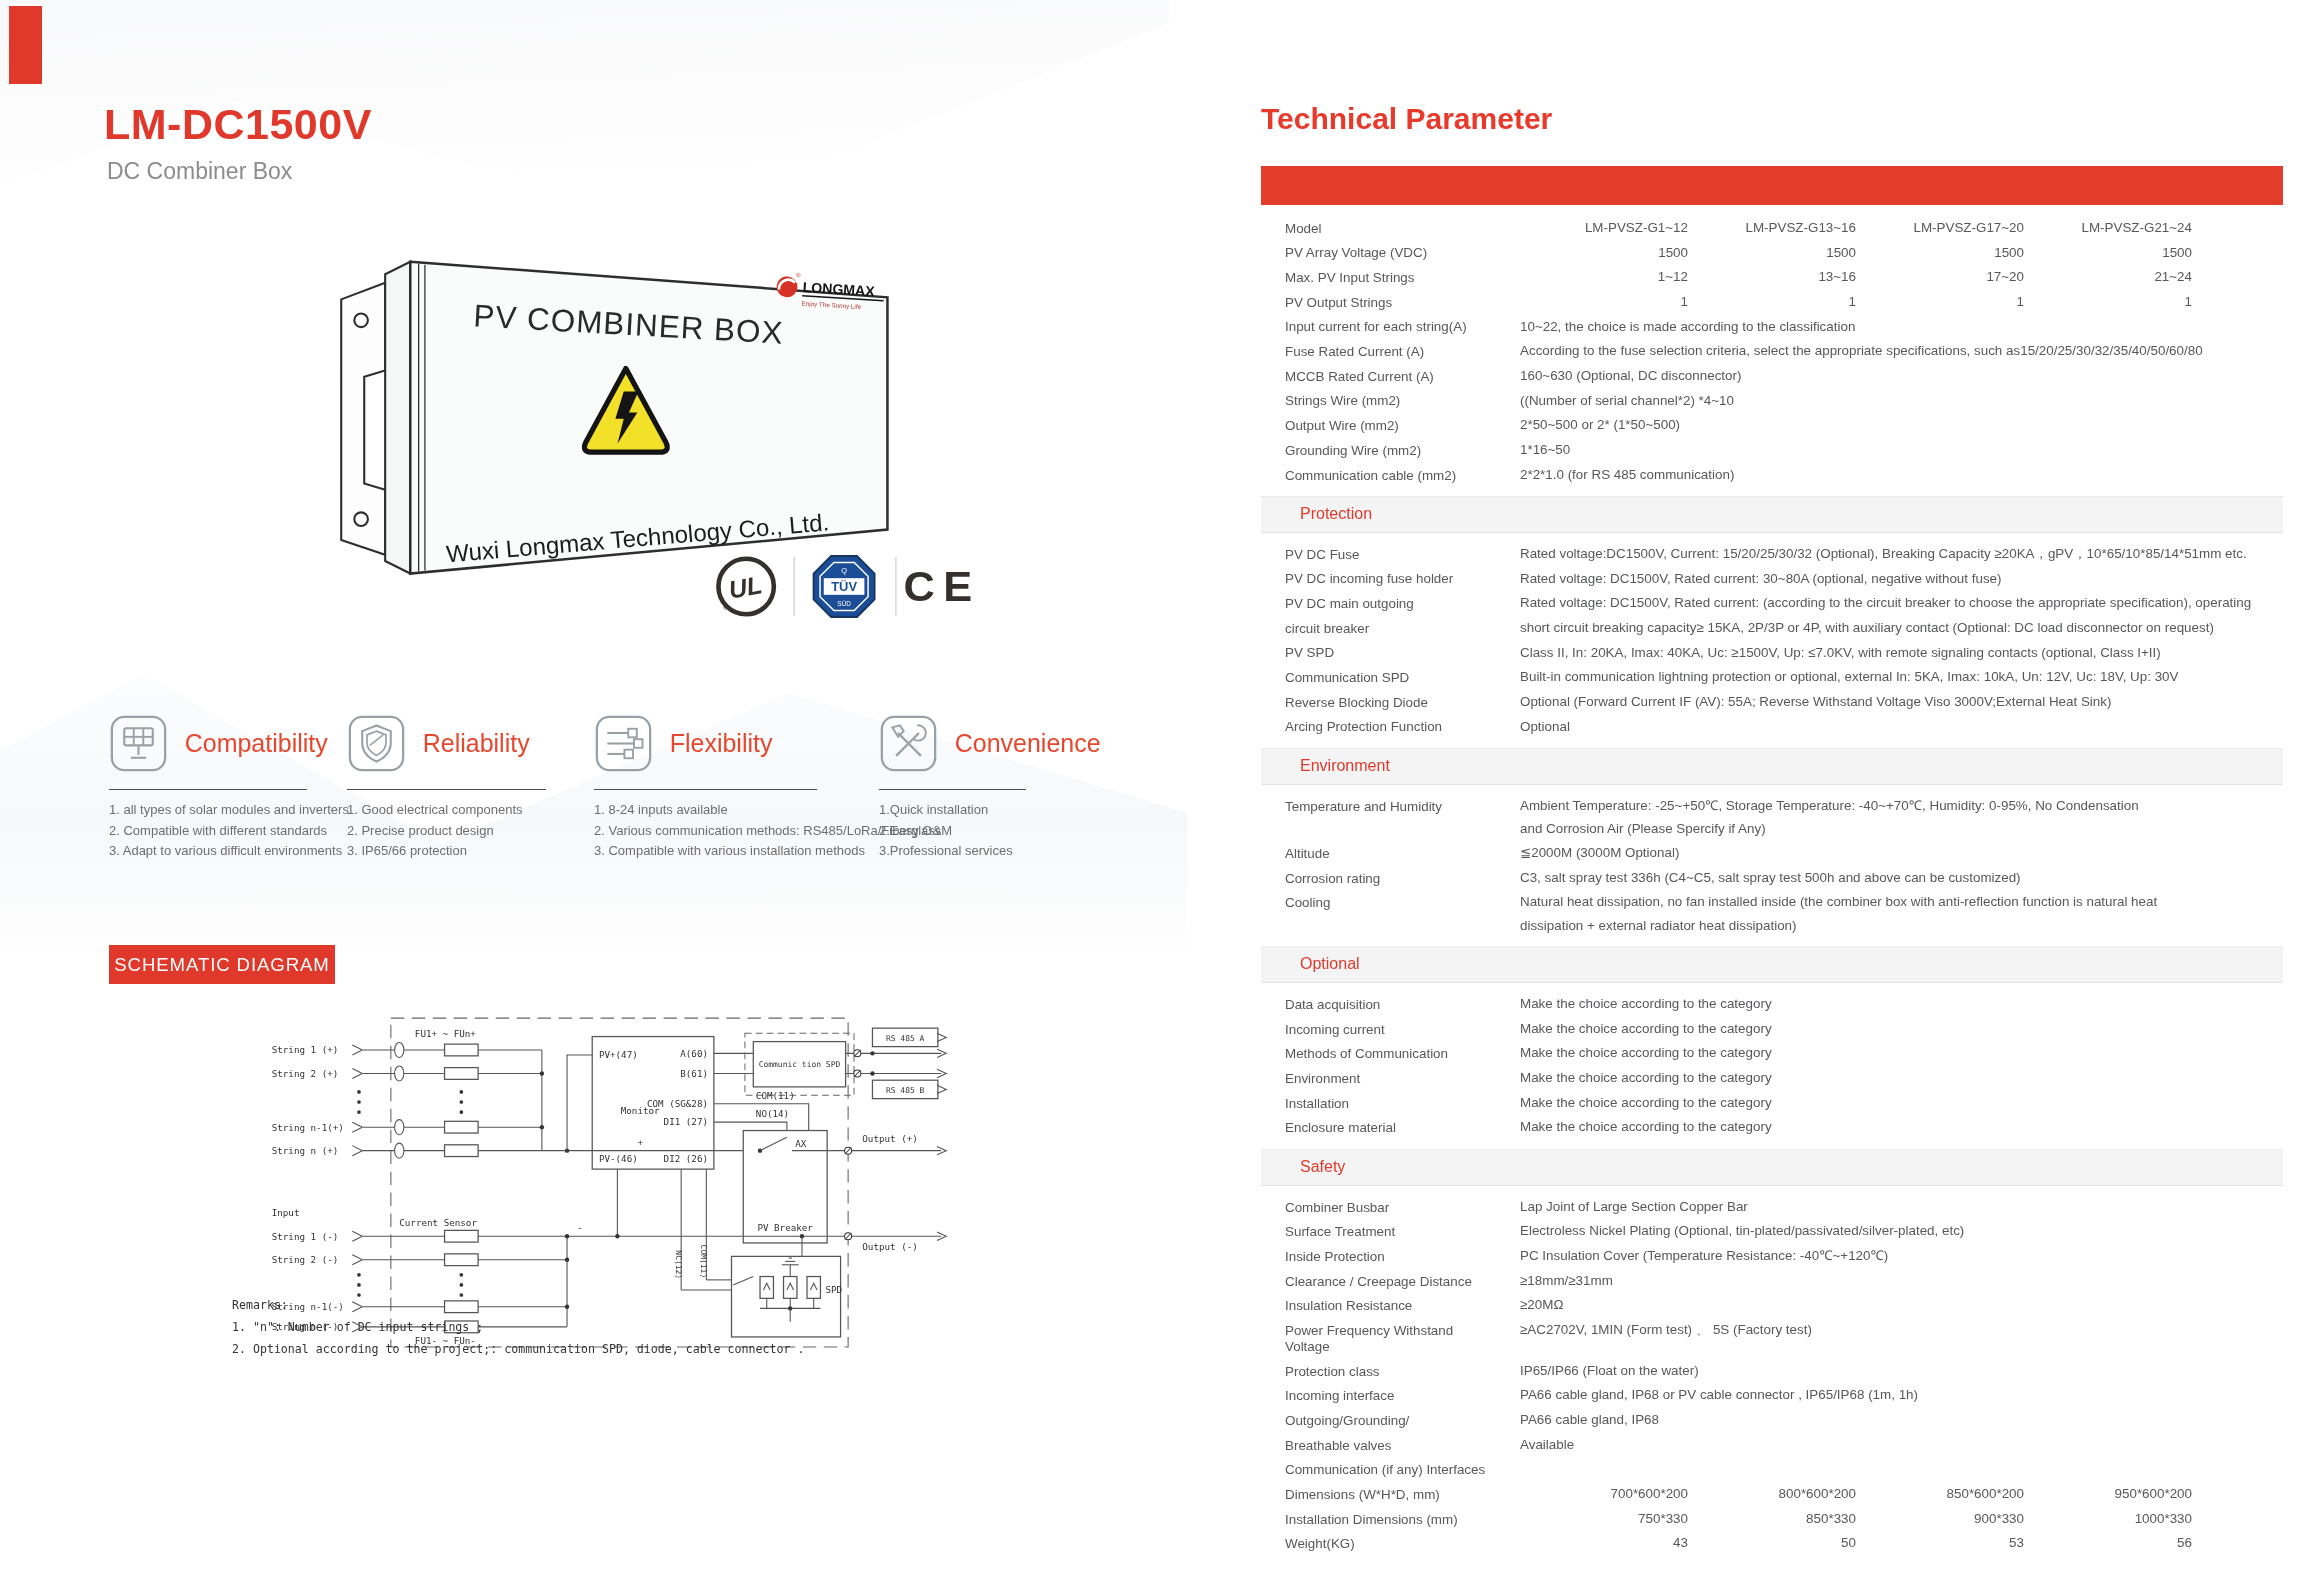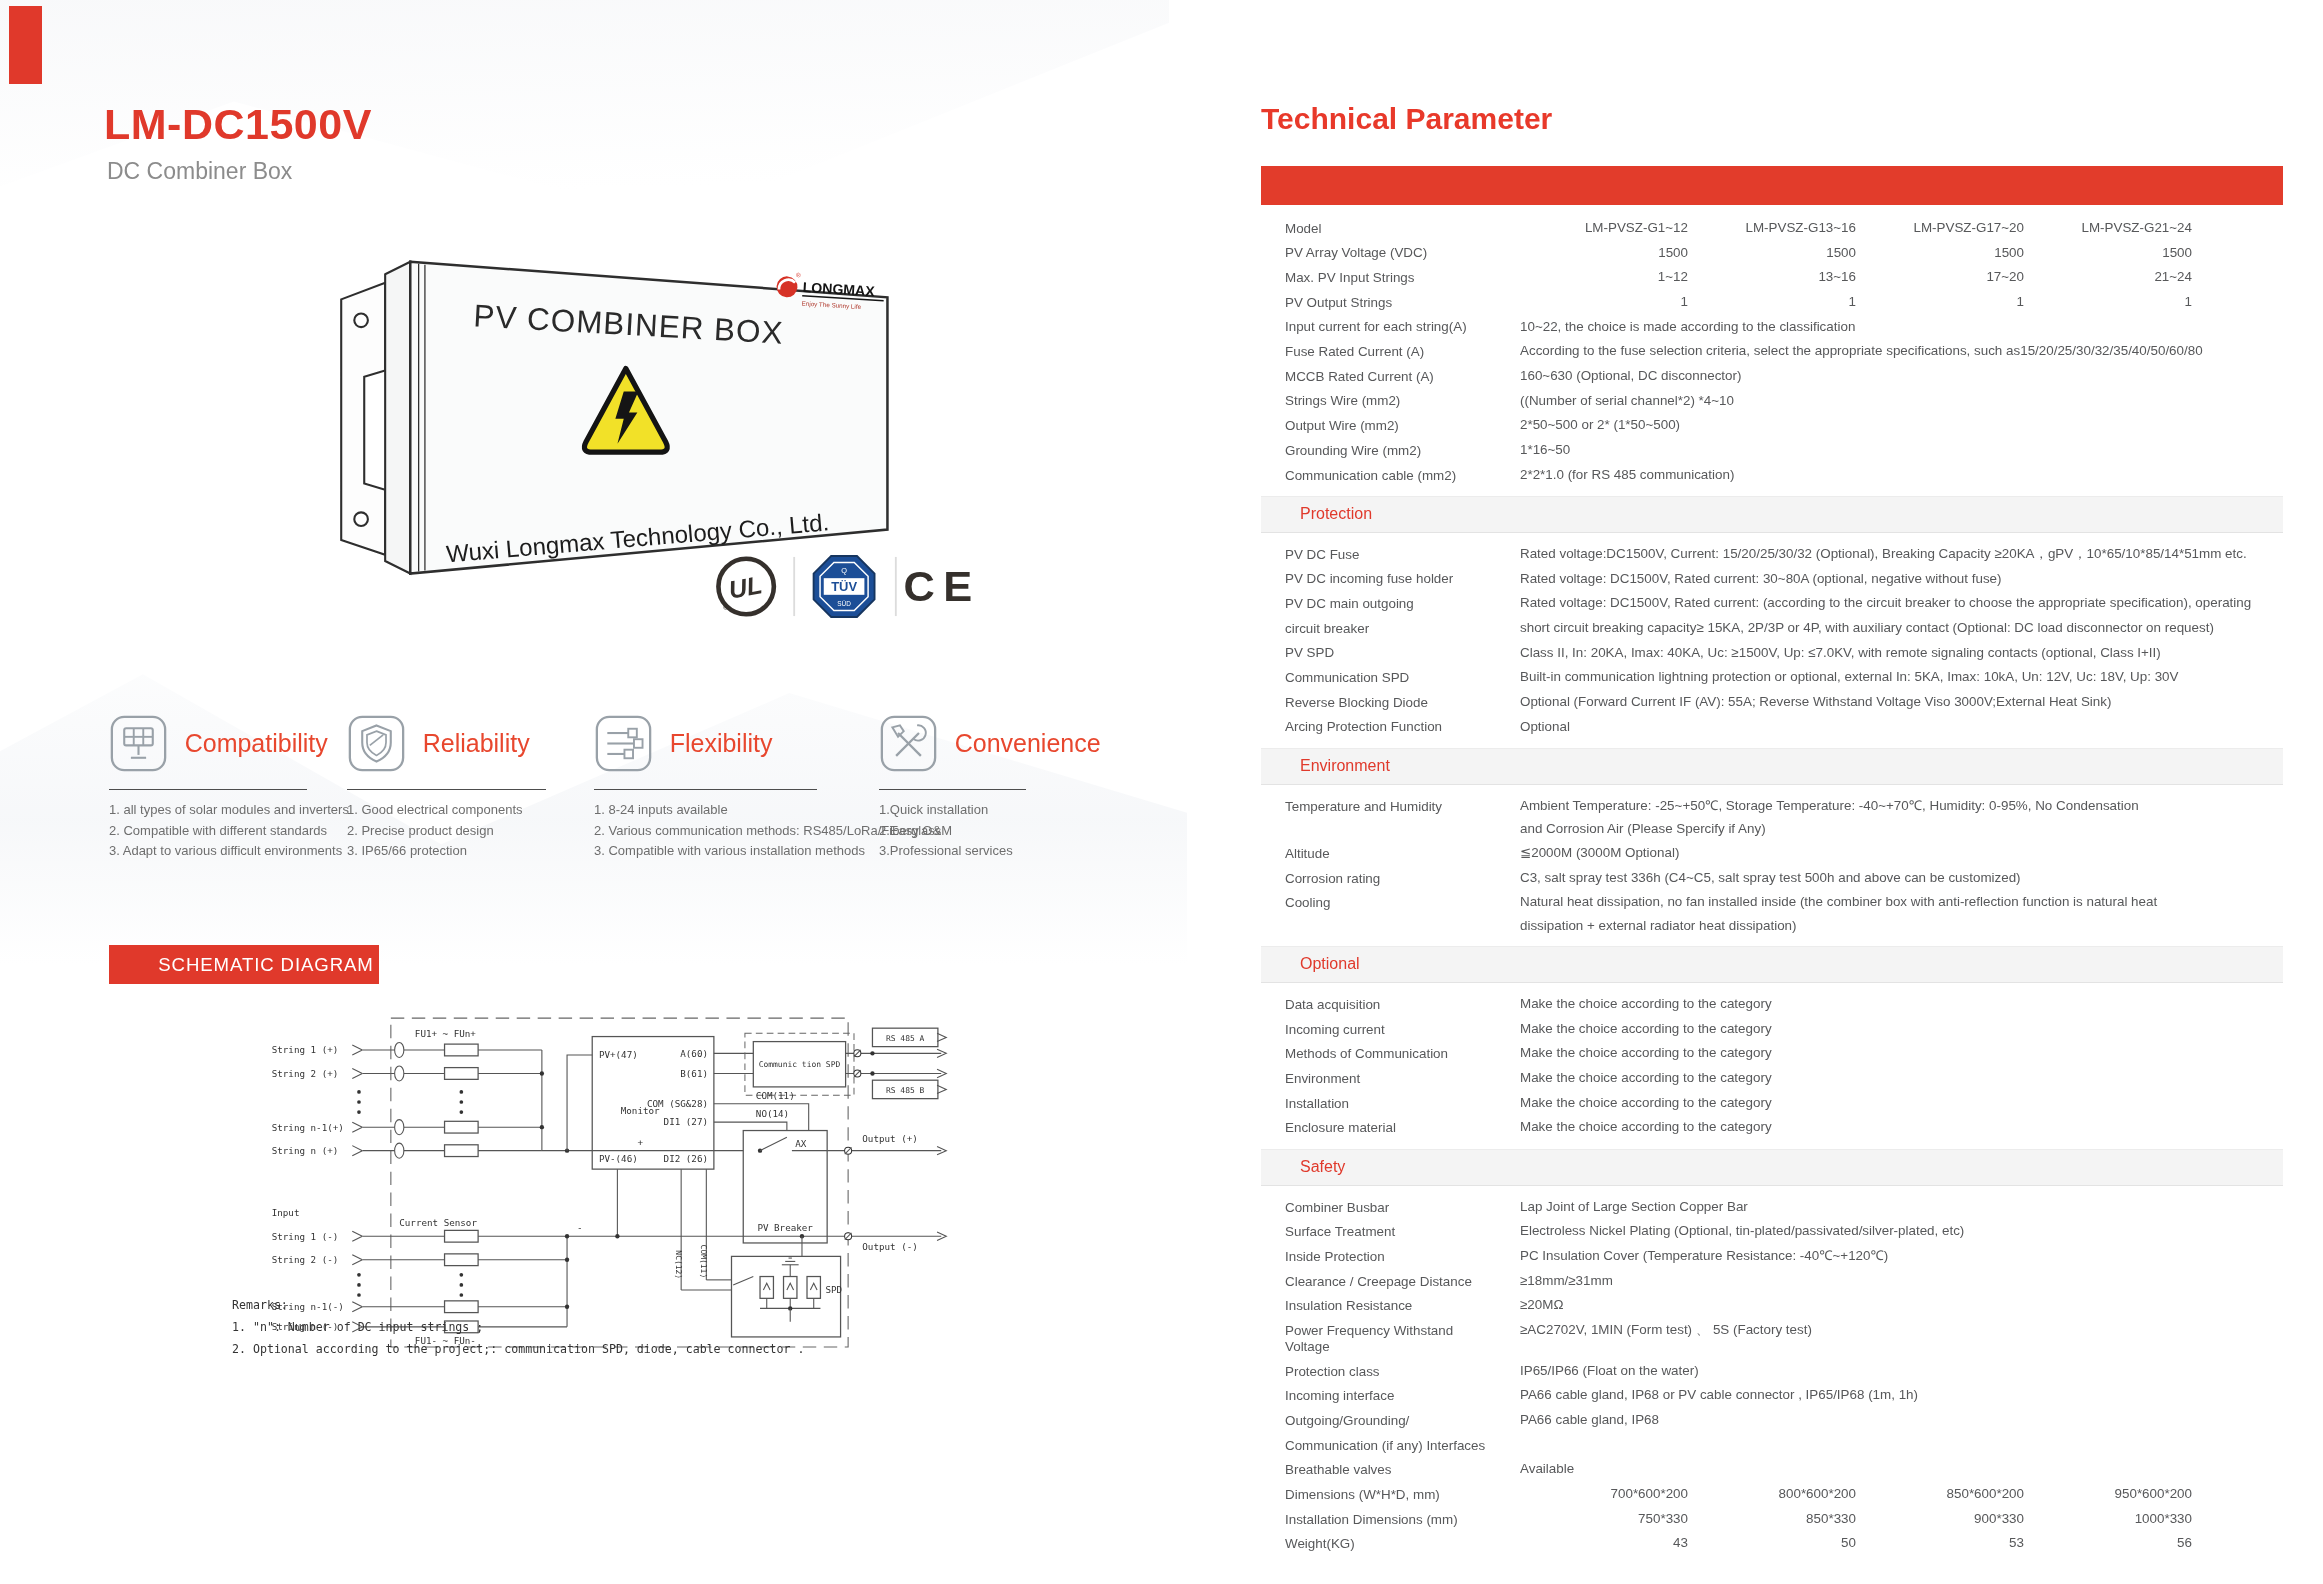--- a/index.html
+++ b/index.html
@@ -21,21 +21,21 @@
   .certs{position:absolute;left:705px;top:544px;width:280px;height:85px;}
 
   .feature-col{position:absolute;top:714px;}
   .feat-head{display:flex;align-items:center;gap:16.7px;}
   .feat-icon{width:59px;height:59px;flex:none;}
   .feat-title{font-size:25px;color:#e8472e;font-weight:normal;}
   .feat-divider{height:0;border-top:1.5px solid #4d4d4d;margin:16px 0 10.2px 0;}
   .feat-item{font-size:13px;color:#6e6e6e;line-height:20.4px;white-space:nowrap;}
 
   .schematic-button{position:absolute;left:109px;top:945px;width:226px;height:39px;background:#e0392b;
-        color:#fff;font-size:18.6px;letter-spacing:0.9px;display:flex;align-items:center;justify-content:center;padding-left:44px;}
+        color:#fff;font-size:18.6px;letter-spacing:0.9px;display:flex;align-items:center;justify-content:center;}
   .schematic-svg{position:absolute;left:265px;top:994px;width:688px;height:362px;}
   .smtxt{font-family:"DejaVu Sans Mono",monospace;font-size:11px;fill:#333;}
   .smtxt-s{font-family:"DejaVu Sans Mono",monospace;font-size:9.5px;fill:#333;}
   .sline{stroke:#555;stroke-width:1.3;fill:none;}
   .sbox{stroke:#555;stroke-width:1.5;fill:none;}
   .remarks{position:absolute;left:232px;top:1294px;font-family:"DejaVu Sans Mono",monospace;
         font-size:11.6px;color:#333;line-height:22px;}
 
   .right-panel{position:absolute;left:1261px;top:102px;width:1022px;}
   .tech-heading{font-size:30px;font-weight:bold;color:#e8392a;margin:0 0 30px 0;}
@@ -639,29 +639,29 @@
               <div class="spec-line">PA66 cable gland, IP68 or PV cable connector , IP65/IP68 (1m, 1h)</div>
             </div>
           </div>
           <div class="spec-row">
             <div class="spec-label">Outgoing/Grounding/</div>
             <div class="spec-value">
               <div class="spec-line">PA66 cable gland, IP68</div>
             </div>
           </div>
           <div class="spec-row">
+            <div class="spec-label">Breathable valves</div>
+            <div class="spec-value">
+              <div class="spec-line">Available</div>
+            </div>
+          </div>
+          <div class="spec-row">
             <div class="spec-label">Communication (if any) Interfaces</div>
             <div class="spec-value">
               <div class="spec-line"></div>
-            </div>
-          </div>
-          <div class="spec-row">
-            <div class="spec-label">Breathable valves</div>
-            <div class="spec-value">
-              <div class="spec-line">Available</div>
             </div>
           </div>
           <div class="spec-row">
             <div class="spec-label">Dimensions (W*H*D, mm)</div>
             <div class="spec-value cols">
               <div class="spec-col">700*600*200</div>
               <div class="spec-col">800*600*200</div>
               <div class="spec-col">850*600*200</div>
               <div class="spec-col">950*600*200</div>
             </div>

